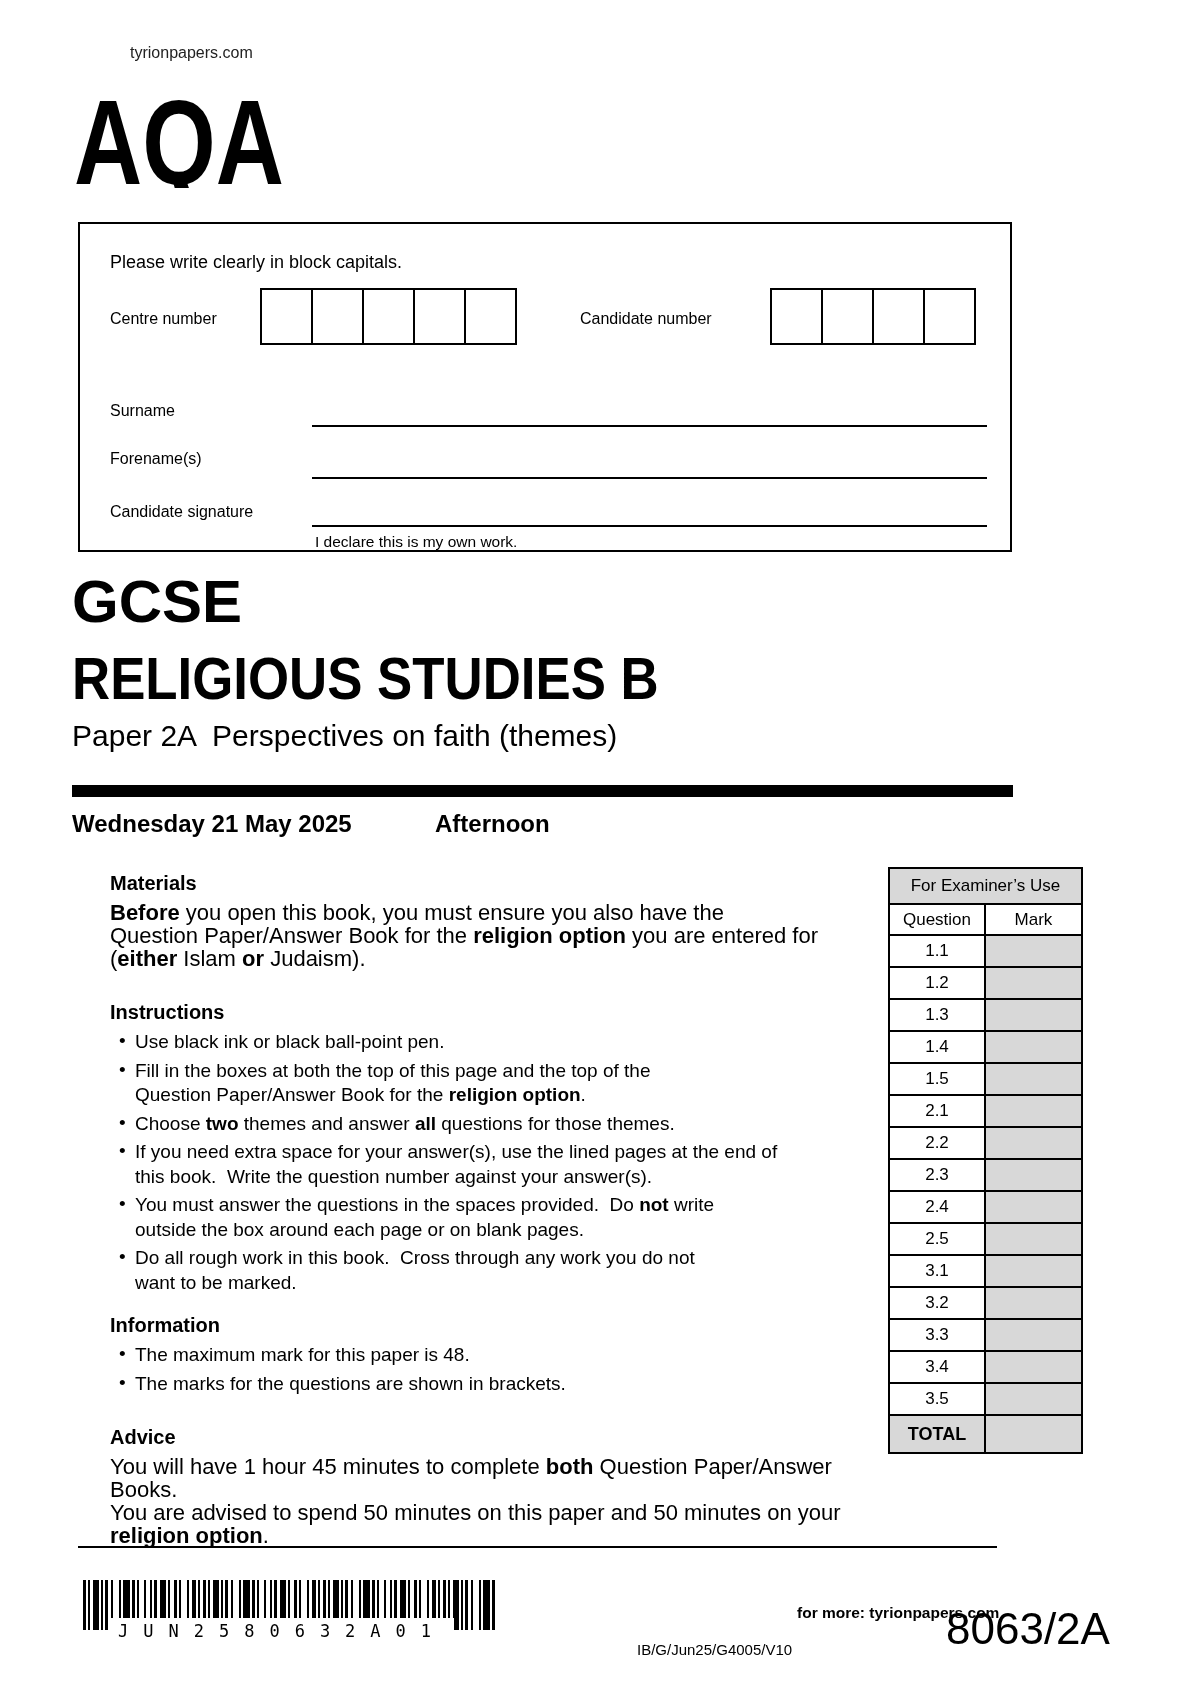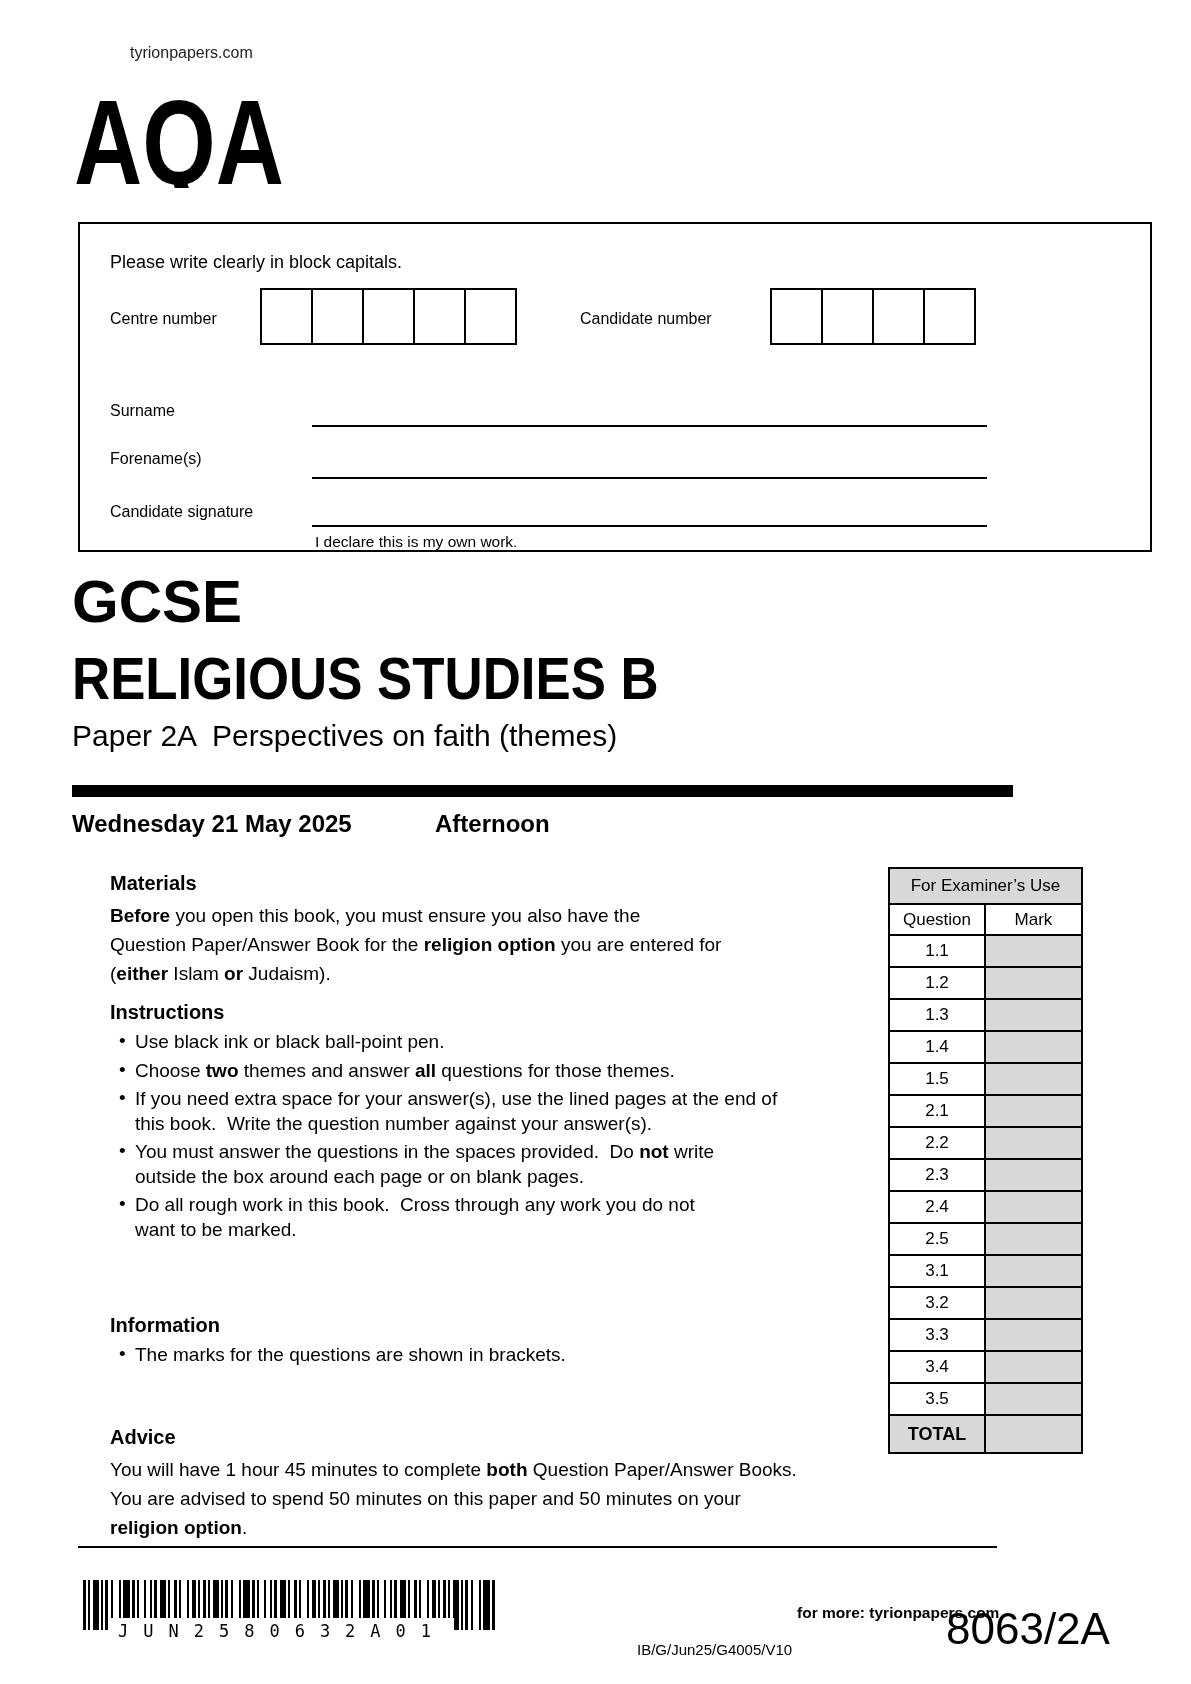--- a/index.html
+++ b/index.html
@@ -8,21 +8,21 @@
     width:1191px; height:1684px; position:relative;
     font-family:"Liberation Sans", sans-serif; color:#000;
   }
   .abs { position:absolute; }
 
   
   .site-note { left:130px; top:44px; font-size:16px; color:#222; }
   .logo { left:74px; top:88px; }
 
   
-  .cand-box { left:78px; top:222px; width:1074px; height:330px; border:2px solid #000; }
+  .cand-box { left:78px; top:222px; width:934px; height:330px; border:2px solid #000; }
   .cand-box .inner { position:relative; width:100%; height:100%; }
   .cb-instruction { left:30px; top:28px; font-size:18px; }
   .cb-label { font-size:16px; }
   .centre-label { left:30px; top:86px; }
   .cand-label  { left:500px; top:86px; }
   .cells { display:flex; }
   .centre-cells { left:180px; top:64px; }
   .cand-cells  { left:690px; top:64px; }
   .numcell { width:53px; height:57px; border:2px solid #000; margin-left:-2px; background:#fff; }
   .numcell:first-child { margin-left:0; }
@@ -48,21 +48,21 @@
   .s-session { position:absolute; left:363px; }
   .s-time    { position:absolute; left:571px; }
 
   
   .section { left:72px; width:752px;margin-left:38px; }
   #materials    { top:872px; }
   #instructions { top:1001px; }
   #information  { top:1314px; }
   #advice       { top:1426px; }
   .section h3 { font-size:20px; line-height:22px; margin:0 0 7px 0; }
-  .section p  { font-size:19px; line-height:29px; white-space:pre-wrap; }
+  .section p  { font-size:22px; line-height:23px; white-space:pre-wrap; }
   .section ul { list-style:none; margin:1px 0 0 0; padding:0; font-size:19px; line-height:24.5px; }
   .section li { position:relative; padding-left:25px; margin-bottom:4px; white-space:pre-wrap; }
   .section li::before { content:"\2022"; position:absolute; left:9px; top:-1px; font-size:19px; }
 
   
   .etable { position:absolute; left:888px; top:867px; border-collapse:collapse; font-size:17px; }
   .etable th, .etable td { border:2px solid #000; text-align:center; vertical-align:middle; padding:0; }
   .et-title { height:36px; width:193px; background:#d8d8d8; font-weight:normal; }
   .et-colhead th { height:31px; font-weight:normal; background:#fff; }
   .et-q { width:95px; }
@@ -140,30 +140,32 @@
 
 <div id="materials" class="abs section">
   <h3>Materials</h3>
   <p><b>Before</b> you open this book, you must ensure you also have the<br>Question Paper/Answer Book for the <b>religion option</b> you are entered for<br>(<b>either</b> Islam <b>or</b> Judaism).</p>
 </div>
 
 <div id="instructions" class="abs section">
   <h3>Instructions</h3>
   <ul>
       <li>Use black ink or black ball-point pen.</li>
+      <li>Fill in the boxes at both the top of this page and the top of the<br>Question Paper/Answer Book for the <b>religion option</b>.</li>
       <li>Choose <b>two</b> themes and answer <b>all</b> questions for those themes.</li>
       <li>If you need extra space for your answer(s), use the lined pages at the end of<br>this book.  Write the question number against your answer(s).</li>
       <li>You must answer the questions in the spaces provided.  Do <b>not</b> write<br>outside the box around each page or on blank pages.</li>
       <li>Do all rough work in this book.  Cross through any work you do not<br>want to be marked.</li>
     </ul>
 </div>
 
 <div id="information" class="abs section">
   <h3>Information</h3>
   <ul>
+      <li>The maximum mark for this paper is 48.</li>
       <li>The marks for the questions are shown in brackets.</li>
     </ul>
 </div>
 
 <div id="advice" class="abs section">
   <h3>Advice</h3>
   <p>You will have 1 hour 45 minutes to complete <b>both</b> Question Paper/Answer Books.<br>You are advised to spend 50 minutes on this paper and 50 minutes on your<br><b>religion option</b>.</p>
 </div>
 
 <table class="etable">

